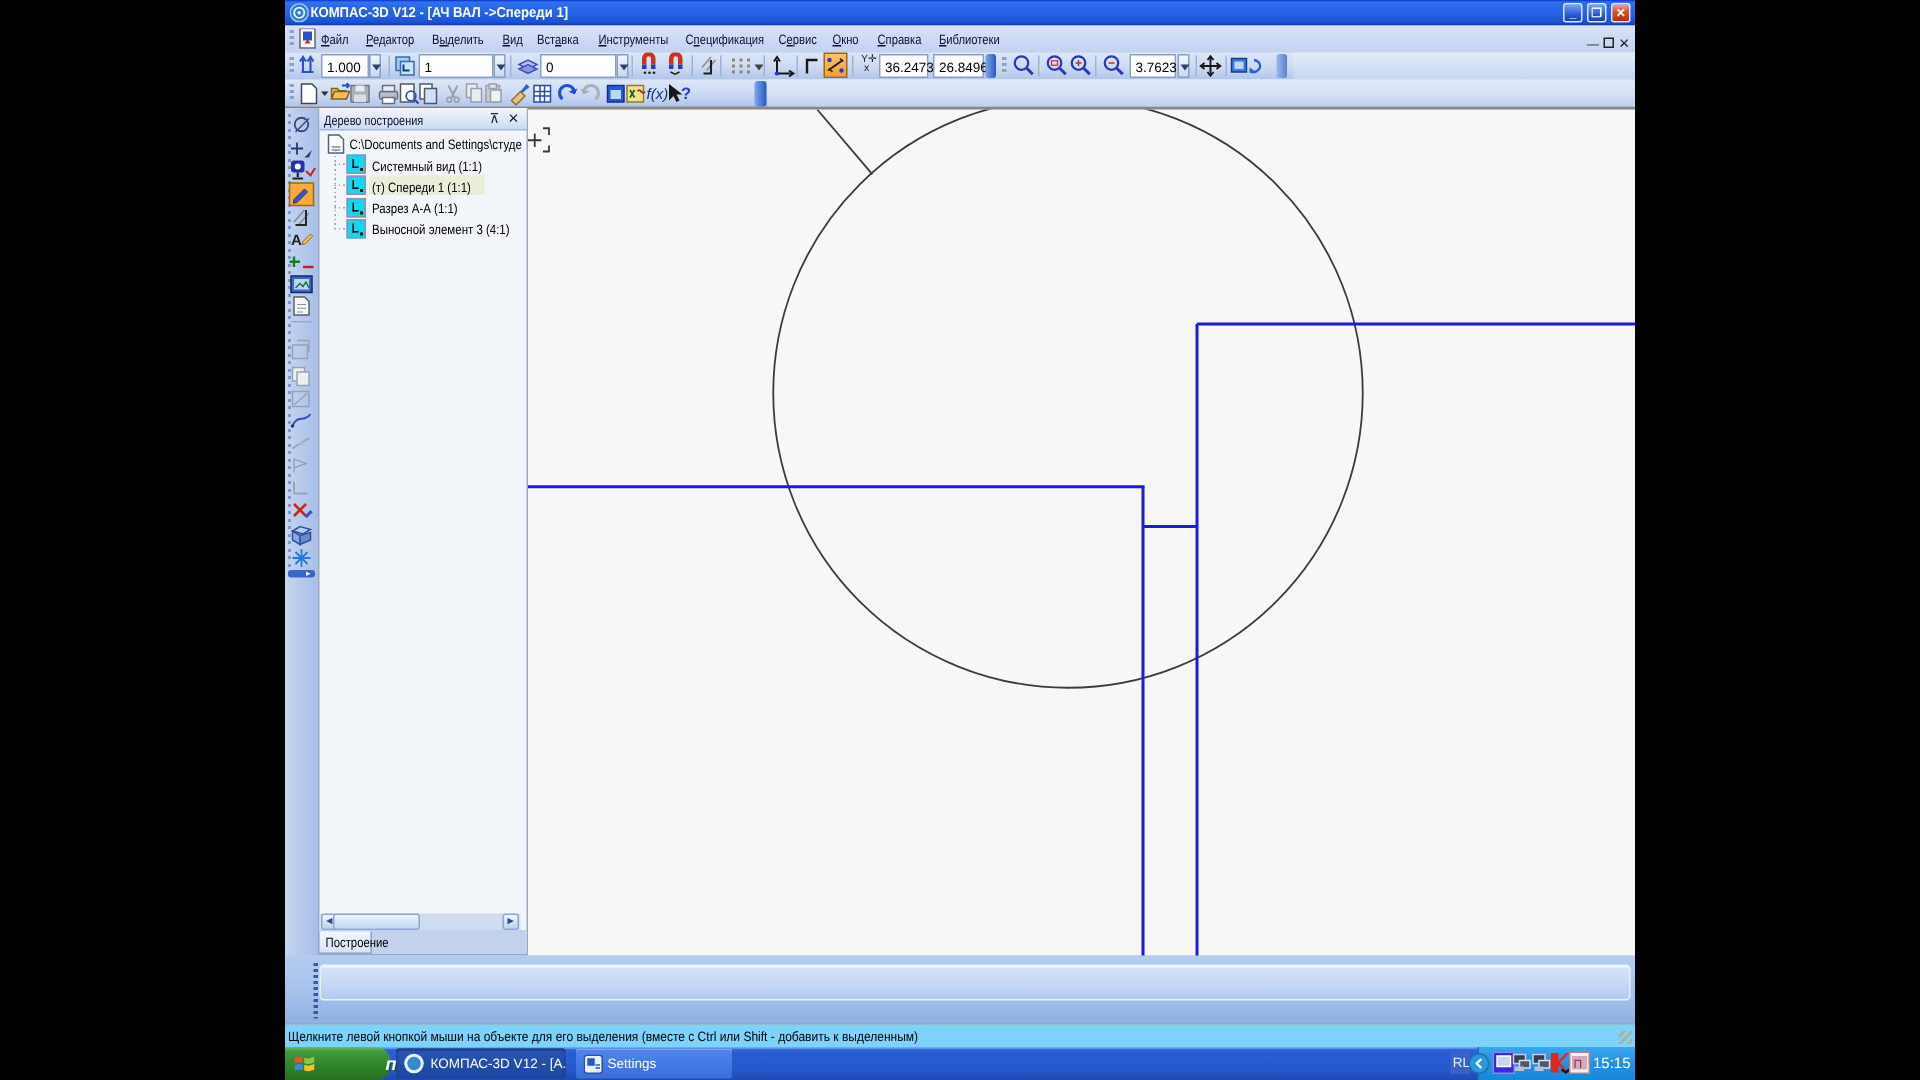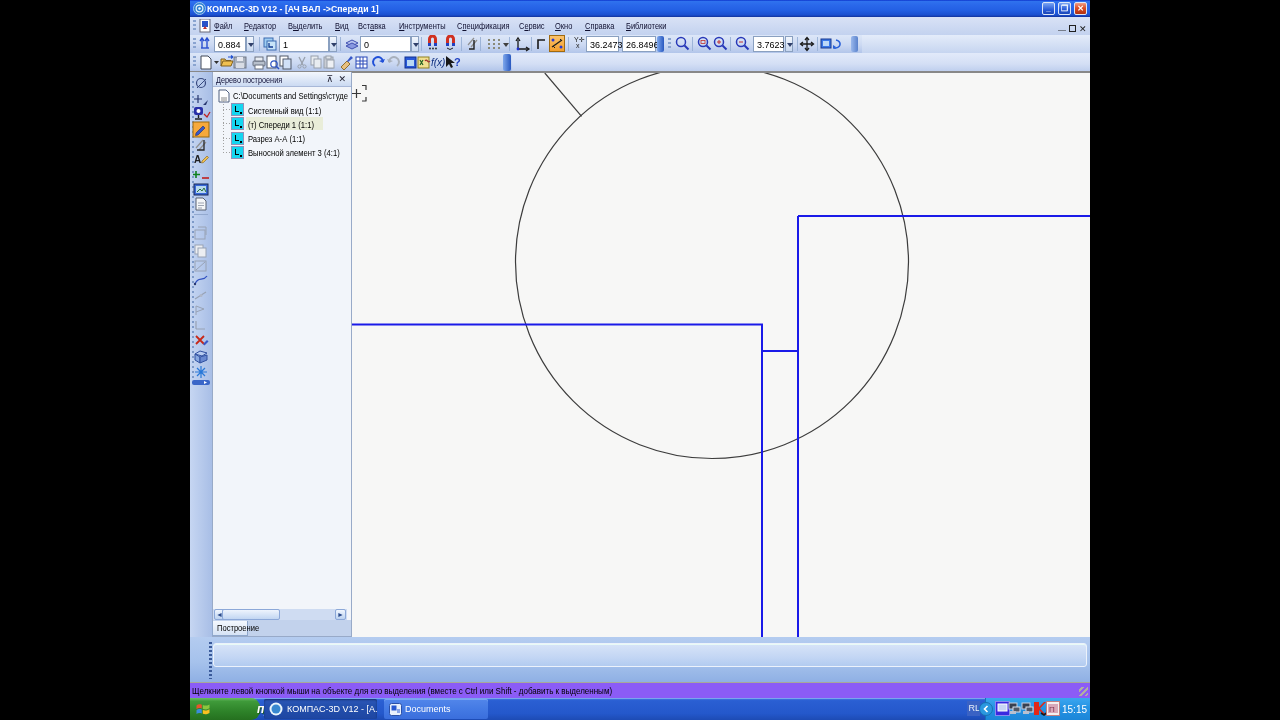--- a/index.html
+++ b/index.html
@@ -59,21 +59,21 @@
   #treetab { position:absolute; left:-1px; top:549px; width:36px; height:15px;
     background:linear-gradient(#f4f8fd,#d6e3f5); border:1px solid #90a8cc; border-top:none;
     font-size:9px; color:#000; padding:2px 0 0 4px; }
   
   #propbar { position:absolute; left:0; top:637px; width:900px; height:45px;
     background:linear-gradient(#b4ccf0 0%, #a6c2ec 55%, #8fb0e4 100%); }
   #propbox { position:absolute; left:23px; top:6px; width:874px; height:24px; border-radius:3px;
     border:1px solid #ecf2fb; background:linear-gradient(#d7e4f8 0%, #c3d6f4 60%, #b2cbf0 100%);
     box-shadow:inset 0 1px 0 #e8fbf6; }
   #statusbar { position:absolute; left:0; top:682px; width:900px; height:16px;
-    background:#8b5cf6; border-top:1px solid #a8a89a; font-size:9px; color:#000; }
+    background:#7dd3fc; border-top:1px solid #a8a89a; font-size:9px; color:#000; }
   #statusbar .txt { position:absolute; left:2px; top:3px; white-space:nowrap; transform:scaleX(0.89); transform-origin:0 50%; }
   
   #taskbar { position:absolute; left:0; top:698px; width:900px; height:22px;
     background:linear-gradient(#4a83e6 0%, #2a5fd3 12%, #2458cb 70%, #1d4bb4 100%); box-shadow:inset 0 1px 0 #7aa4ee; }
   #startbtn { position:absolute; left:0; top:0; width:70px; height:22px;
     border-radius:0 9px 9px 0;
     background:linear-gradient(#6cbd66 0%, #3f9a3a 15%, #2e8329 60%, #25701f 100%);
     color:#fff; font-size:12px; font-weight:bold; font-style:italic;
     text-shadow:1px 1px 1px #1a5a14; }
   .task { position:absolute; top:1px; height:20px; border-radius:2px; color:#fff; font-size:9px;
@@ -177,21 +177,21 @@
         <path d="M617 3 v12 M611 9 h12"></path>
         <path d="M615 5 l2 -2.5 l2 2.5 M615 13 l2 2.5 l2 -2.5 M613 7 l-2.5 2 l2.5 2 M621 7 l2.5 2 l-2.5 2"></path>
       </g>
 
       <rect x="631" y="4" width="10" height="9" fill="#3a78e8" stroke="#1a3a90"></rect>
       <rect x="633" y="6" width="6" height="5" fill="#bcd8f8"></rect>
       <path d="M646 5 a5 4 0 1 1 -2 8" stroke="#2a60d8" stroke-width="1.6" fill="none"></path>
       <path d="M643 14 l3 -2 l-3 -2 z" fill="#2a60d8"></path>
     </svg>
     <div class="grip" style="left:3px;"></div>
-    <div class="fld" style="left:24px; width:32px;">0.884</div>
+    <div class="fld" style="left:24px; width:32px;">1.000</div>
     <div class="dd" style="left:56px;"></div>
     <div class="sep" style="left:69px;"></div>
     <div class="fld" style="left:89px; width:50px;">1</div>
     <div class="dd" style="left:139px;"></div>
     <div class="sep" style="left:150px;"></div>
     <div class="fld" style="left:170px; width:51px;">0</div>
     <div class="dd" style="left:221px;"></div>
     <div class="sep" style="left:231px;"></div>
     <div class="sep" style="left:271px;"></div>
     <div class="sep" style="left:290px;"></div>
@@ -461,21 +461,21 @@
         <circle cx="7" cy="7" r="4.5" fill="#3888d0"></circle>
       </svg>
       <span style="position:absolute; left:23px; top:5px;">КОМПАС-3D V12 - [А...</span>
       </div>
     <div class="task" style="left:194px; width:104px; background:linear-gradient(#5286ea 0%, #447ae4 50%, #3a6edc 100%); box-shadow:inset 0 1px 0 #7aa6f2;">
       <svg class="abs" style="left:5px; top:4px;" width="13" height="13" viewBox="0 0 13 13">
         <rect x="0.5" y="0.5" width="12" height="12" rx="2" fill="#e8f0fc" stroke="#2a50a8"></rect>
         <rect x="2.5" y="2.5" width="5" height="5" fill="#2858d0"></rect>
         <path d="M8 9 l3 0 M8 7 l3 0" stroke="#2858d0"></path>
       </svg>
-      <span style="position:absolute; left:21px; top:5px;">Documents</span>
+      <span style="position:absolute; left:21px; top:5px;">Settings</span>
       </div>
     <div class="abs" style="left:777px; top:3px; width:13px; height:15px; background:#3a62c4; color:#e8eef8; font-size:9px; text-align:right; padding-top:2px;">RL</div>
     <div id="tray">
       <svg class="abs" style="left:-7px; top:4px;" width="14" height="14" viewBox="0 0 14 14">
         <circle cx="7" cy="7" r="6.5" fill="#2a98e0" stroke="#1a70b0"></circle>
         <path d="M8.5 4 L5.5 7 L8.5 10" stroke="#fff" stroke-width="1.6" fill="none"></path>
       </svg>
       <svg class="abs" style="left:9px; top:3px;" width="15" height="15" viewBox="0 0 15 15">
         <rect x="0.5" y="0.5" width="14" height="14" fill="#3a28e0" stroke="#8888f0"></rect>
         <rect x="3" y="3" width="9" height="7" fill="#c8d4f4" stroke="#fff"></rect>

